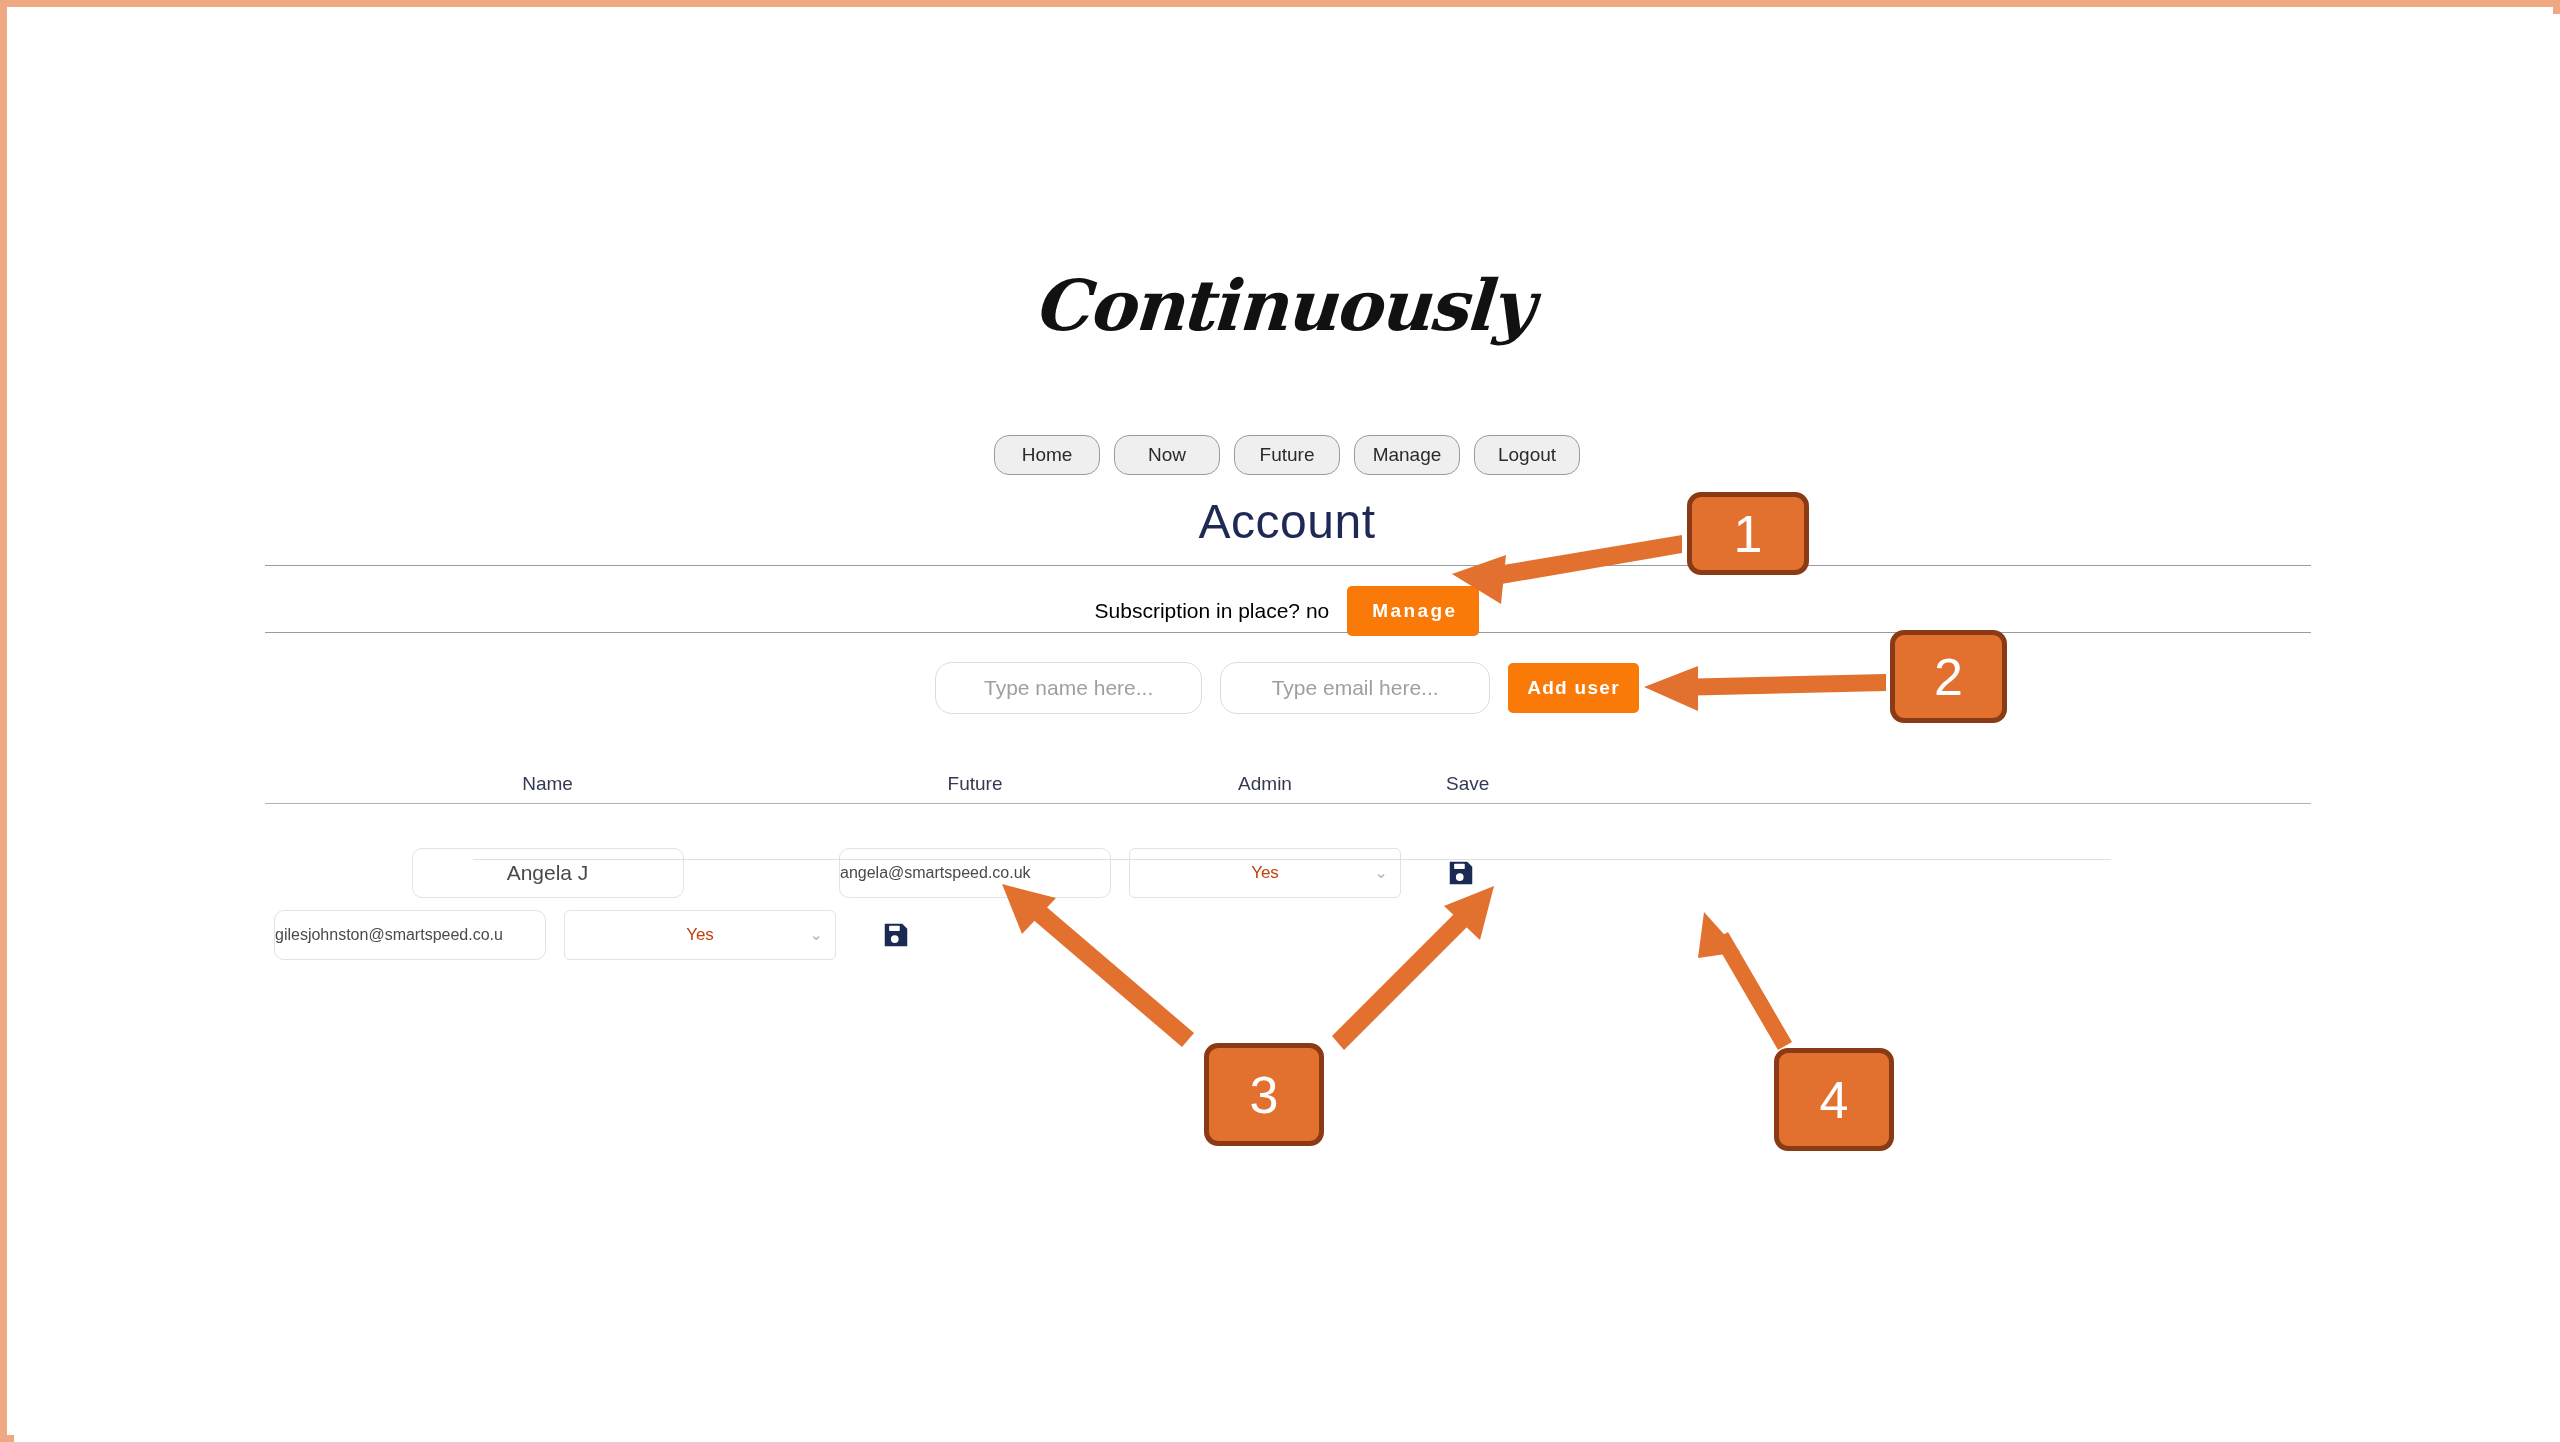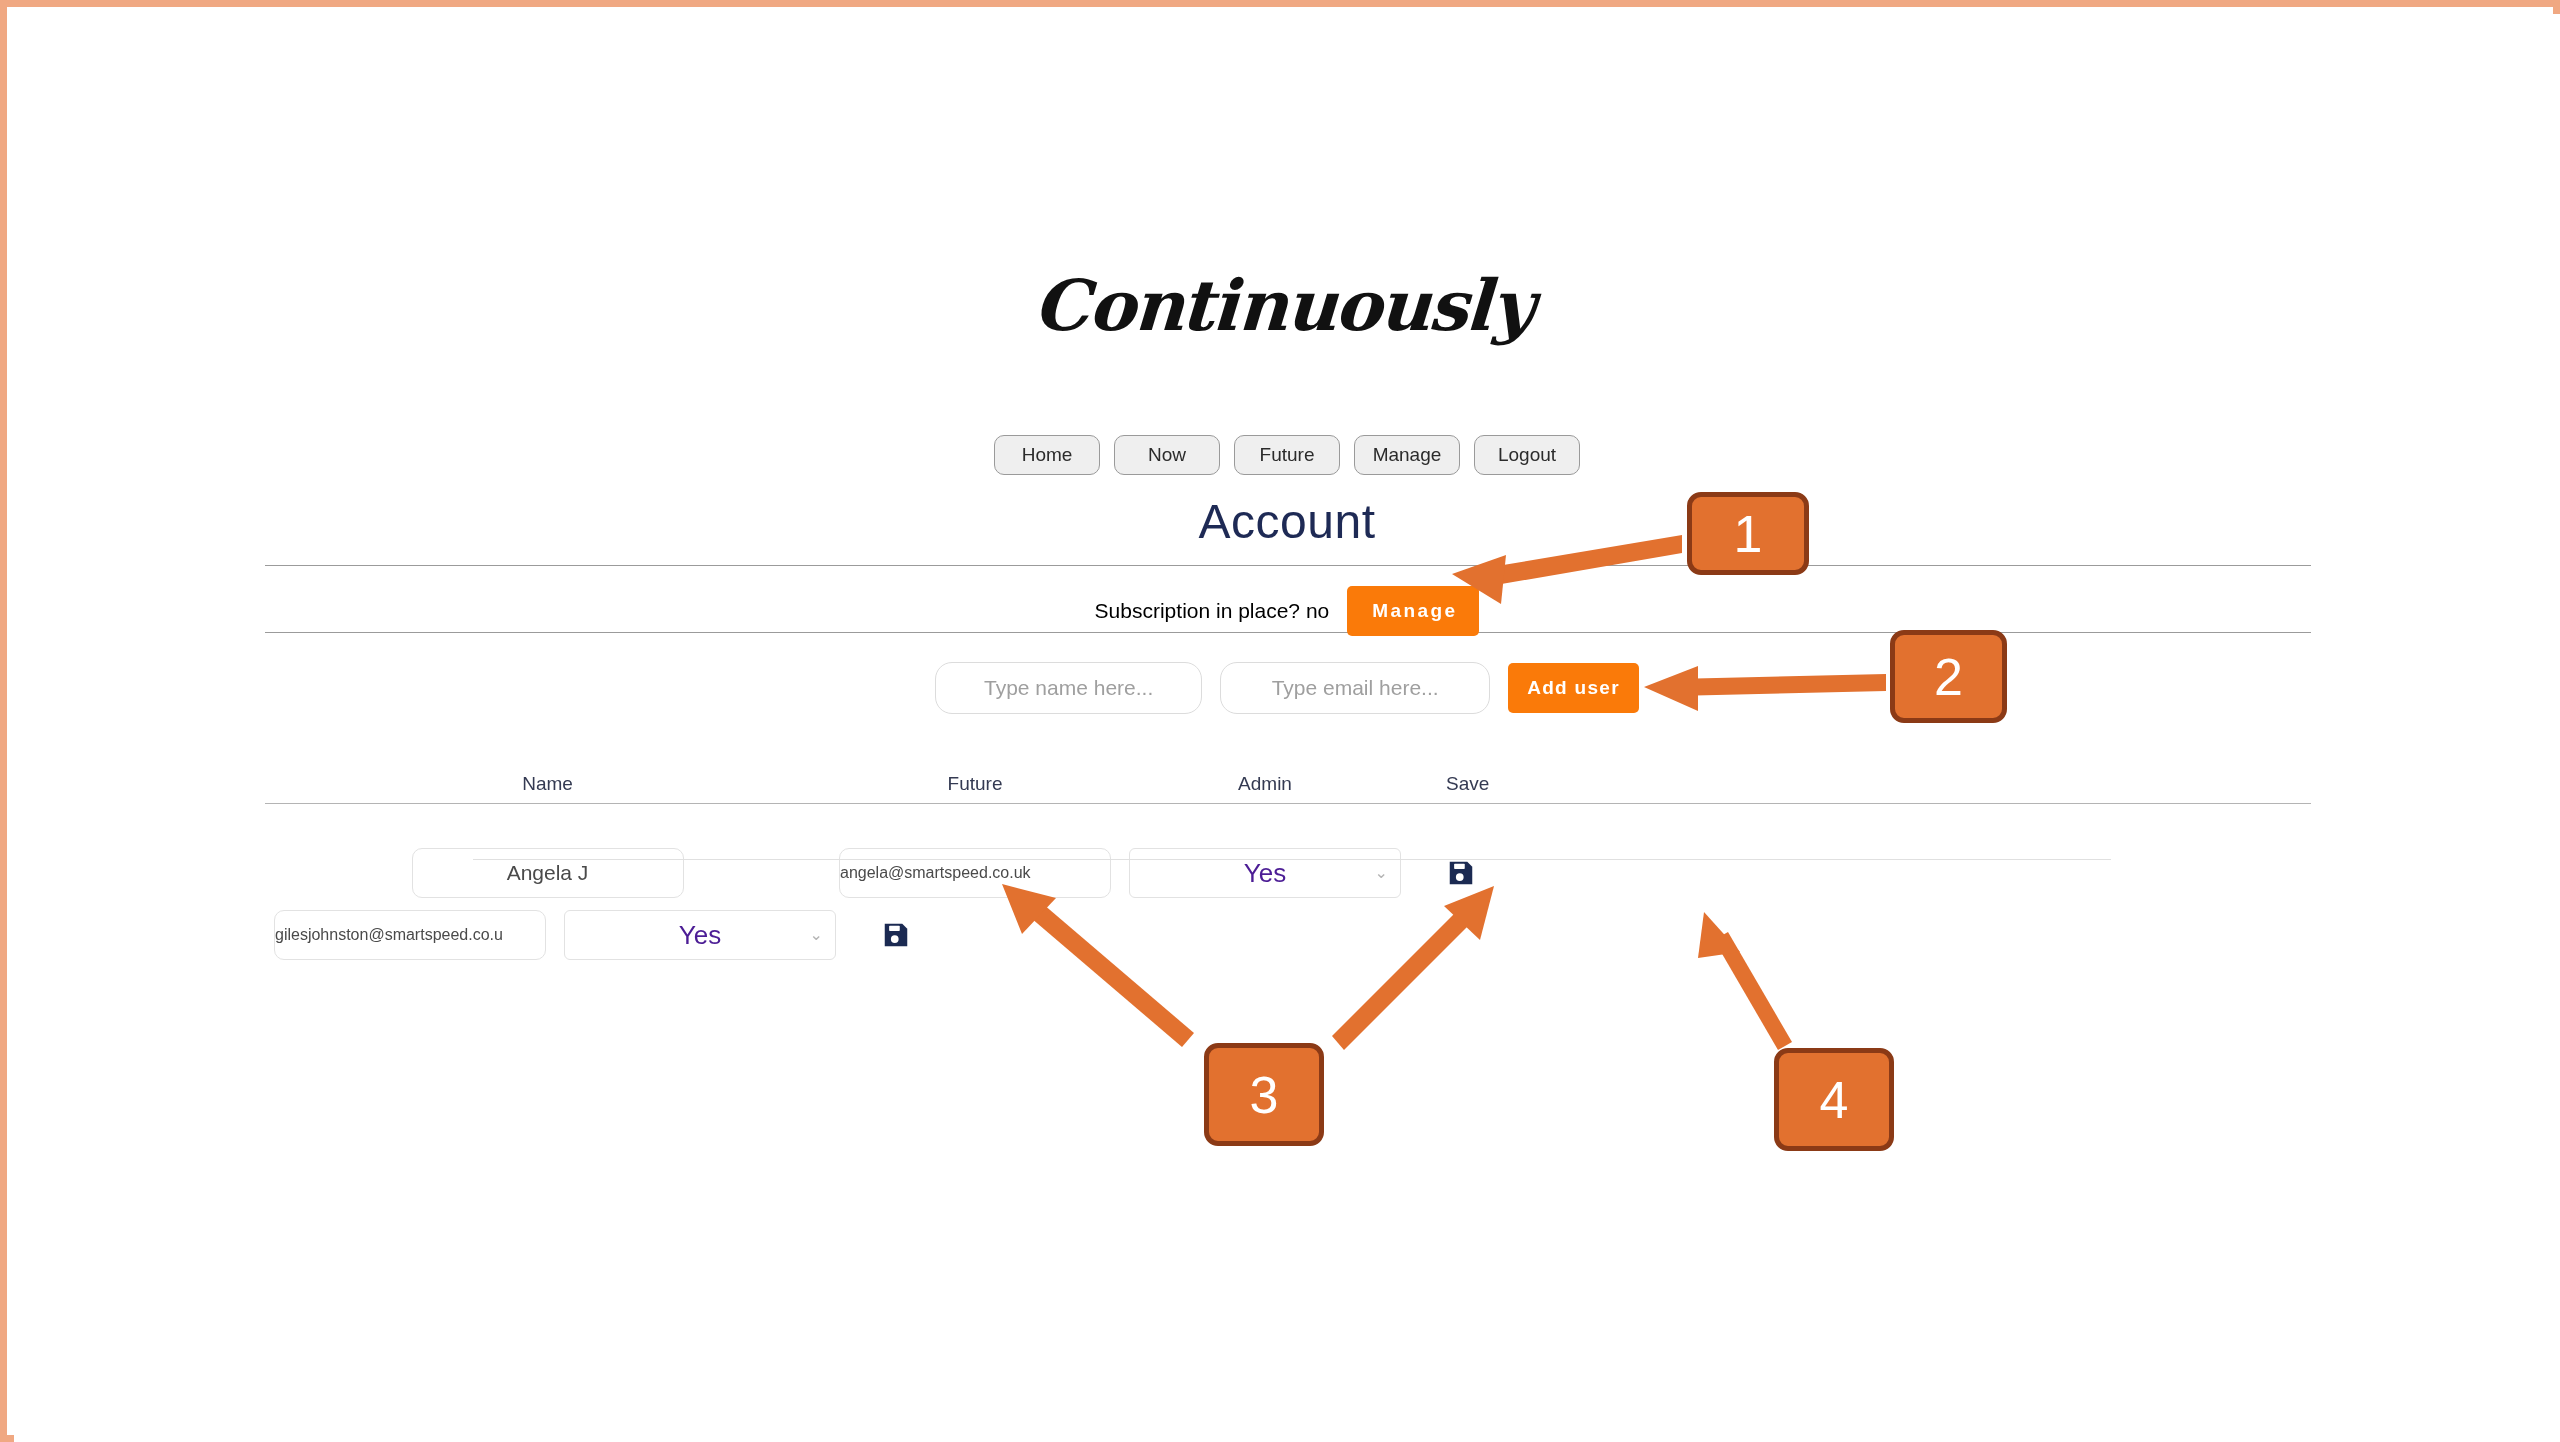--- a/index.html
+++ b/index.html
@@ -52,21 +52,21 @@
     position: absolute;
     left: 0; top: 421px;
     width: 2546px;
     display: flex;
     justify-content: center;
     gap: 14px;
   }
   .nav-btn {
     background: #efefef;
     border: 1px solid #9a9a9a;
-    border-radius: 10px;
+    border-radius: 15px;
     color: #2b2b2b;
     font-size: 19px;
     font-family: "Liberation Sans", sans-serif;
     padding: 7px 12px;
     width: 106px;
     text-align: center;
     cursor: pointer;
     line-height: 1.25;
   }
 
@@ -196,22 +196,22 @@
     height: 50px;
     background: #ffffff;
     border: 1px solid #e2e2e2;
     border-radius: 6px;
     display: flex;
     align-items: center;
     justify-content: center;
     cursor: pointer;
   }
   .cell-select span.sel-value {
-    font-size: 26px;
-    color: #4c1d95;
+    font-size: 17px;
+    color: #c2410c;
   }
   .cell-select .chev {
     position: absolute;
     right: 12px;
     top: 50%;
     transform: translateY(-50%);
     color: #b5b5b5;
     font-size: 16px;
     line-height: 1;
   }

